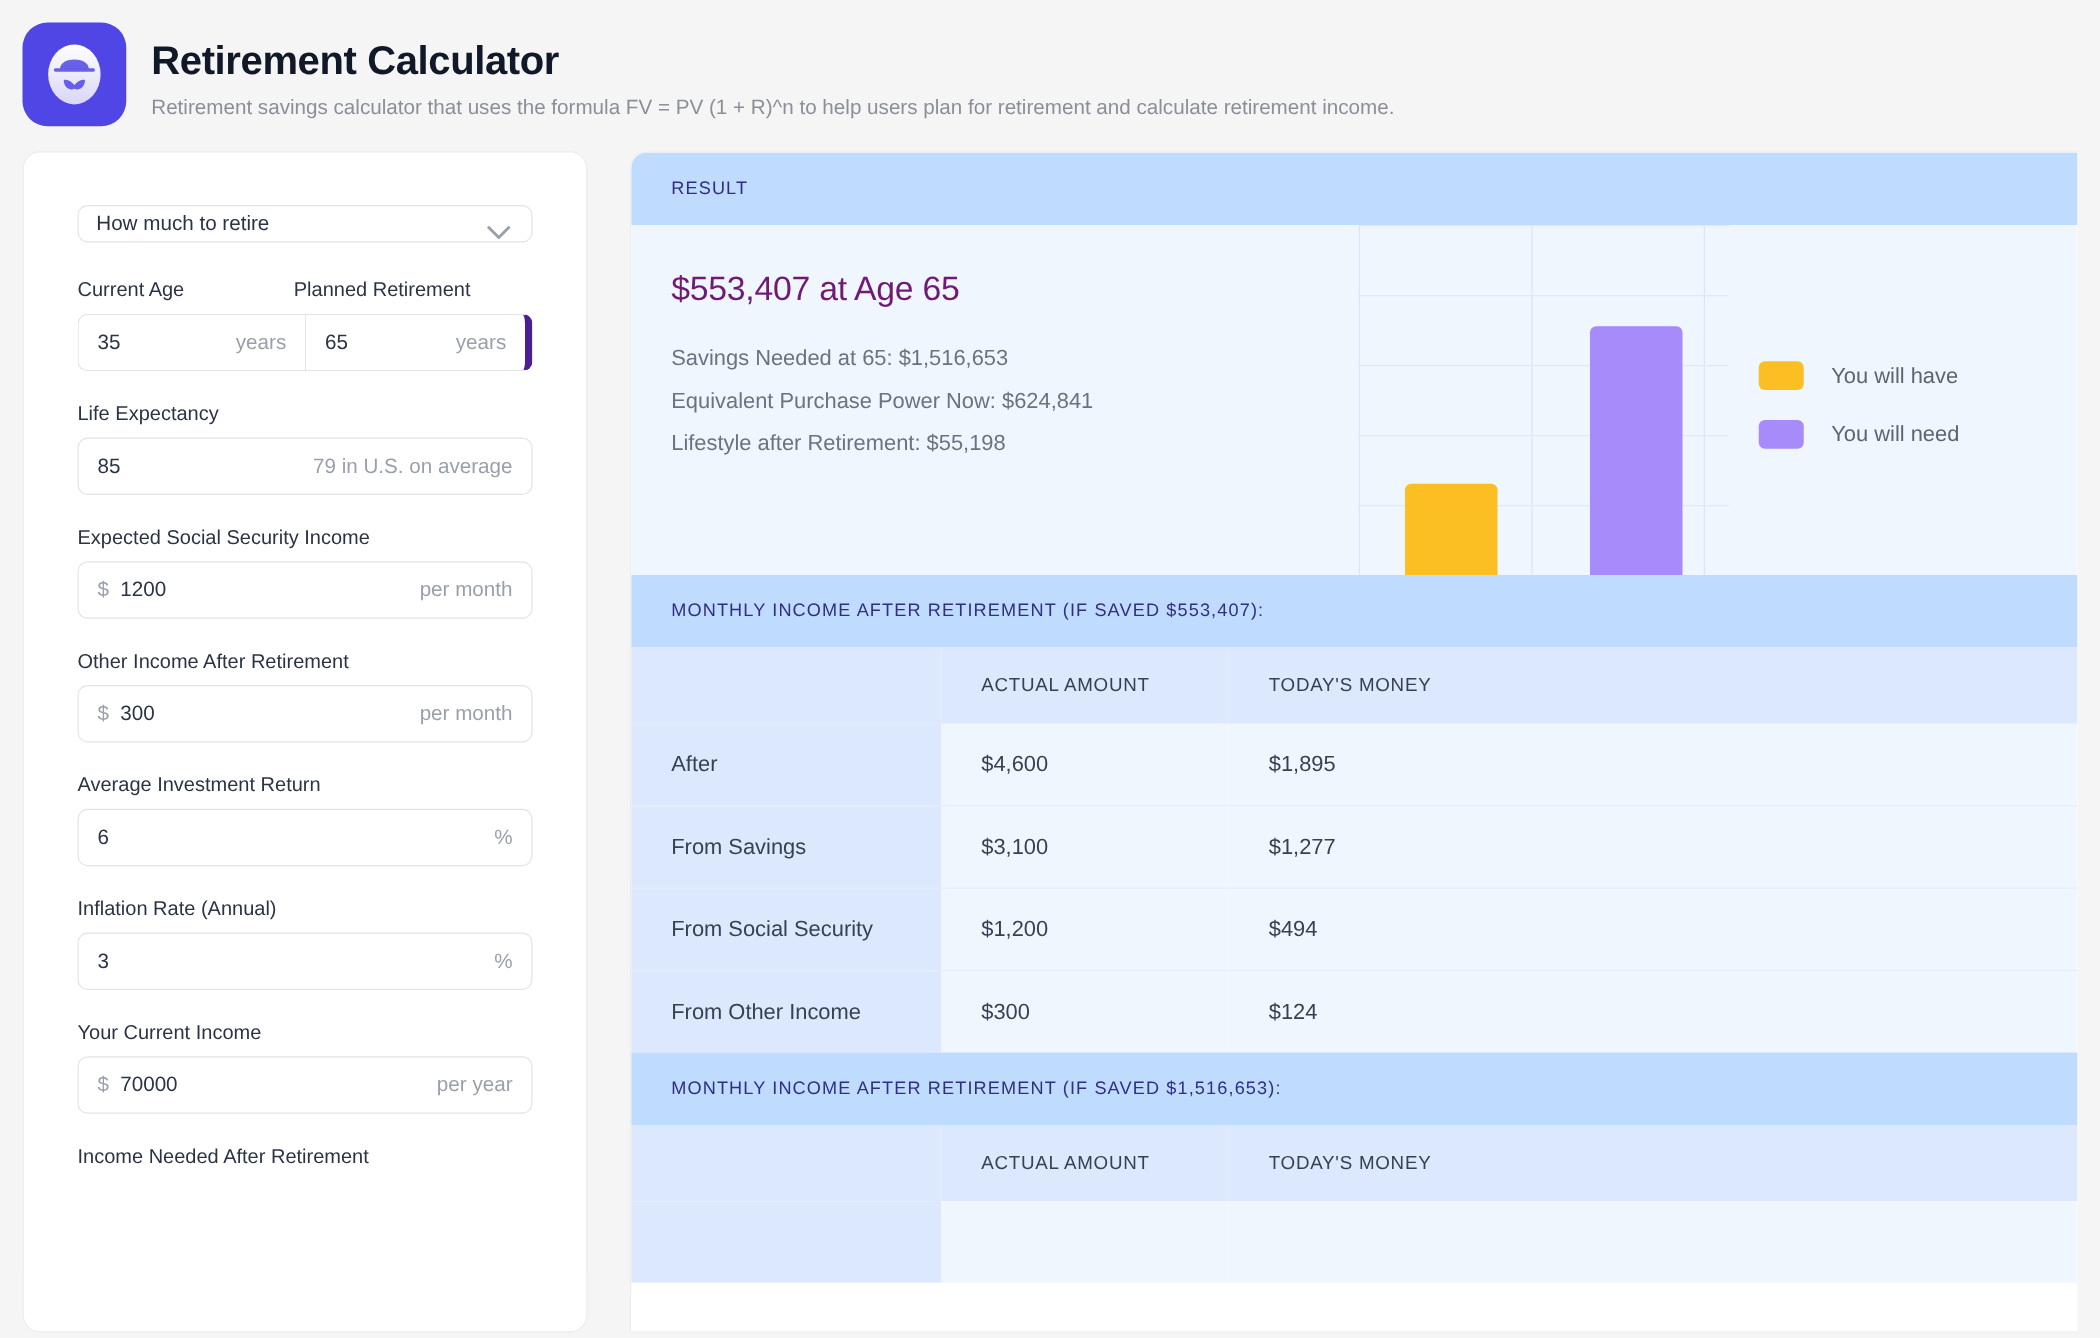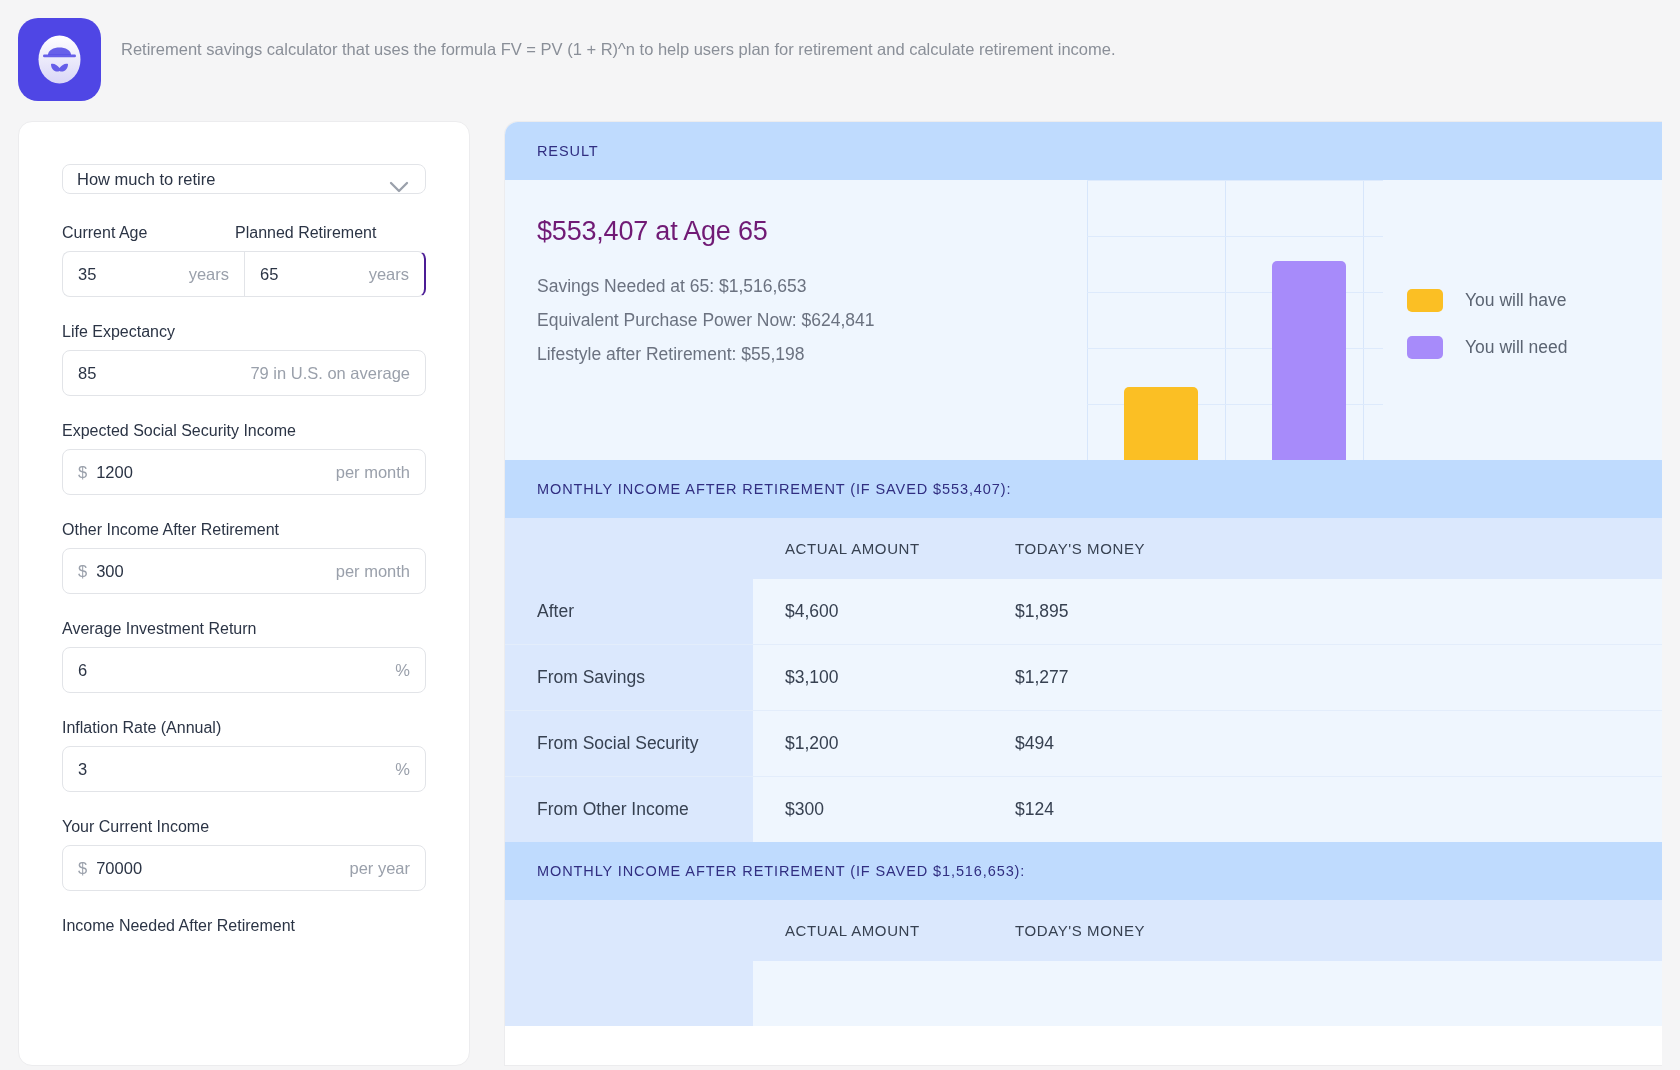--- a/index.html
+++ b/index.html
@@ -77,21 +77,21 @@
     padding: 0 15px;
     font-size: 16.5px;
   }
   .input-box .prefix { color: #9aa0ab; margin-right: 9px; }
   .input-box .value { color: #2b3445; flex: 1 1 auto; }
   .input-box .suffix { color: #9aa0ab; }
 
   .dual { display: flex; }
   .dual .input-box { flex: 1 1 50%; border-radius: 0; border-right: none; }
   .dual .input-box:first-child { border-radius: 8px 0 0 8px; gap: 18px; }
-  .dual .input-box:last-child { border-radius: 0 8px 8px 0; border-right: 2px solid #4c1d95; }
+  .dual .input-box:last-child { border-radius: 0 8px 8px 0; border-right: 6px solid #4c1d95; }
 
   
   .result-col {
     flex: 1 1 auto;
     background: #fff;
     border-radius: 14px 0 0 0;
     border: 1px solid #ececee;
     border-right: none;
     overflow: hidden;
     position: relative;
@@ -189,20 +189,21 @@
         </linearGradient>
       </defs>
       <ellipse cx="27.5" cy="27.5" rx="21" ry="24" fill="url(#gcirc)"></ellipse>
       <path d="M16 23 C16 13, 39 13, 39 23 Z" fill="#4f46e5" opacity="0.85"></path>
       <rect x="11" y="22.5" width="33" height="2.8" rx="1.4" fill="#4f46e5" opacity="0.85"></rect>
       <path d="M19 32 C22 31, 25 33, 27.5 36 C30 33, 33 31, 36 32
                C36 38, 31 41, 27.5 39 C24 41, 19 38, 19 32 Z" fill="#4f46e5" opacity="0.85"></path>
     </svg>
   </div>
   <div class="header-text">
+    <div class="app-title">Retirement Calculator</div>
     <div class="app-subtitle">Retirement savings calculator that uses the formula FV = PV (1 + R)^n to help users plan for retirement and calculate retirement income.</div>
   </div>
 </div>
 
 <div class="main">
 
   <div class="form-card">
 
     <div class="select-wrap">
       <div class="select-box">

